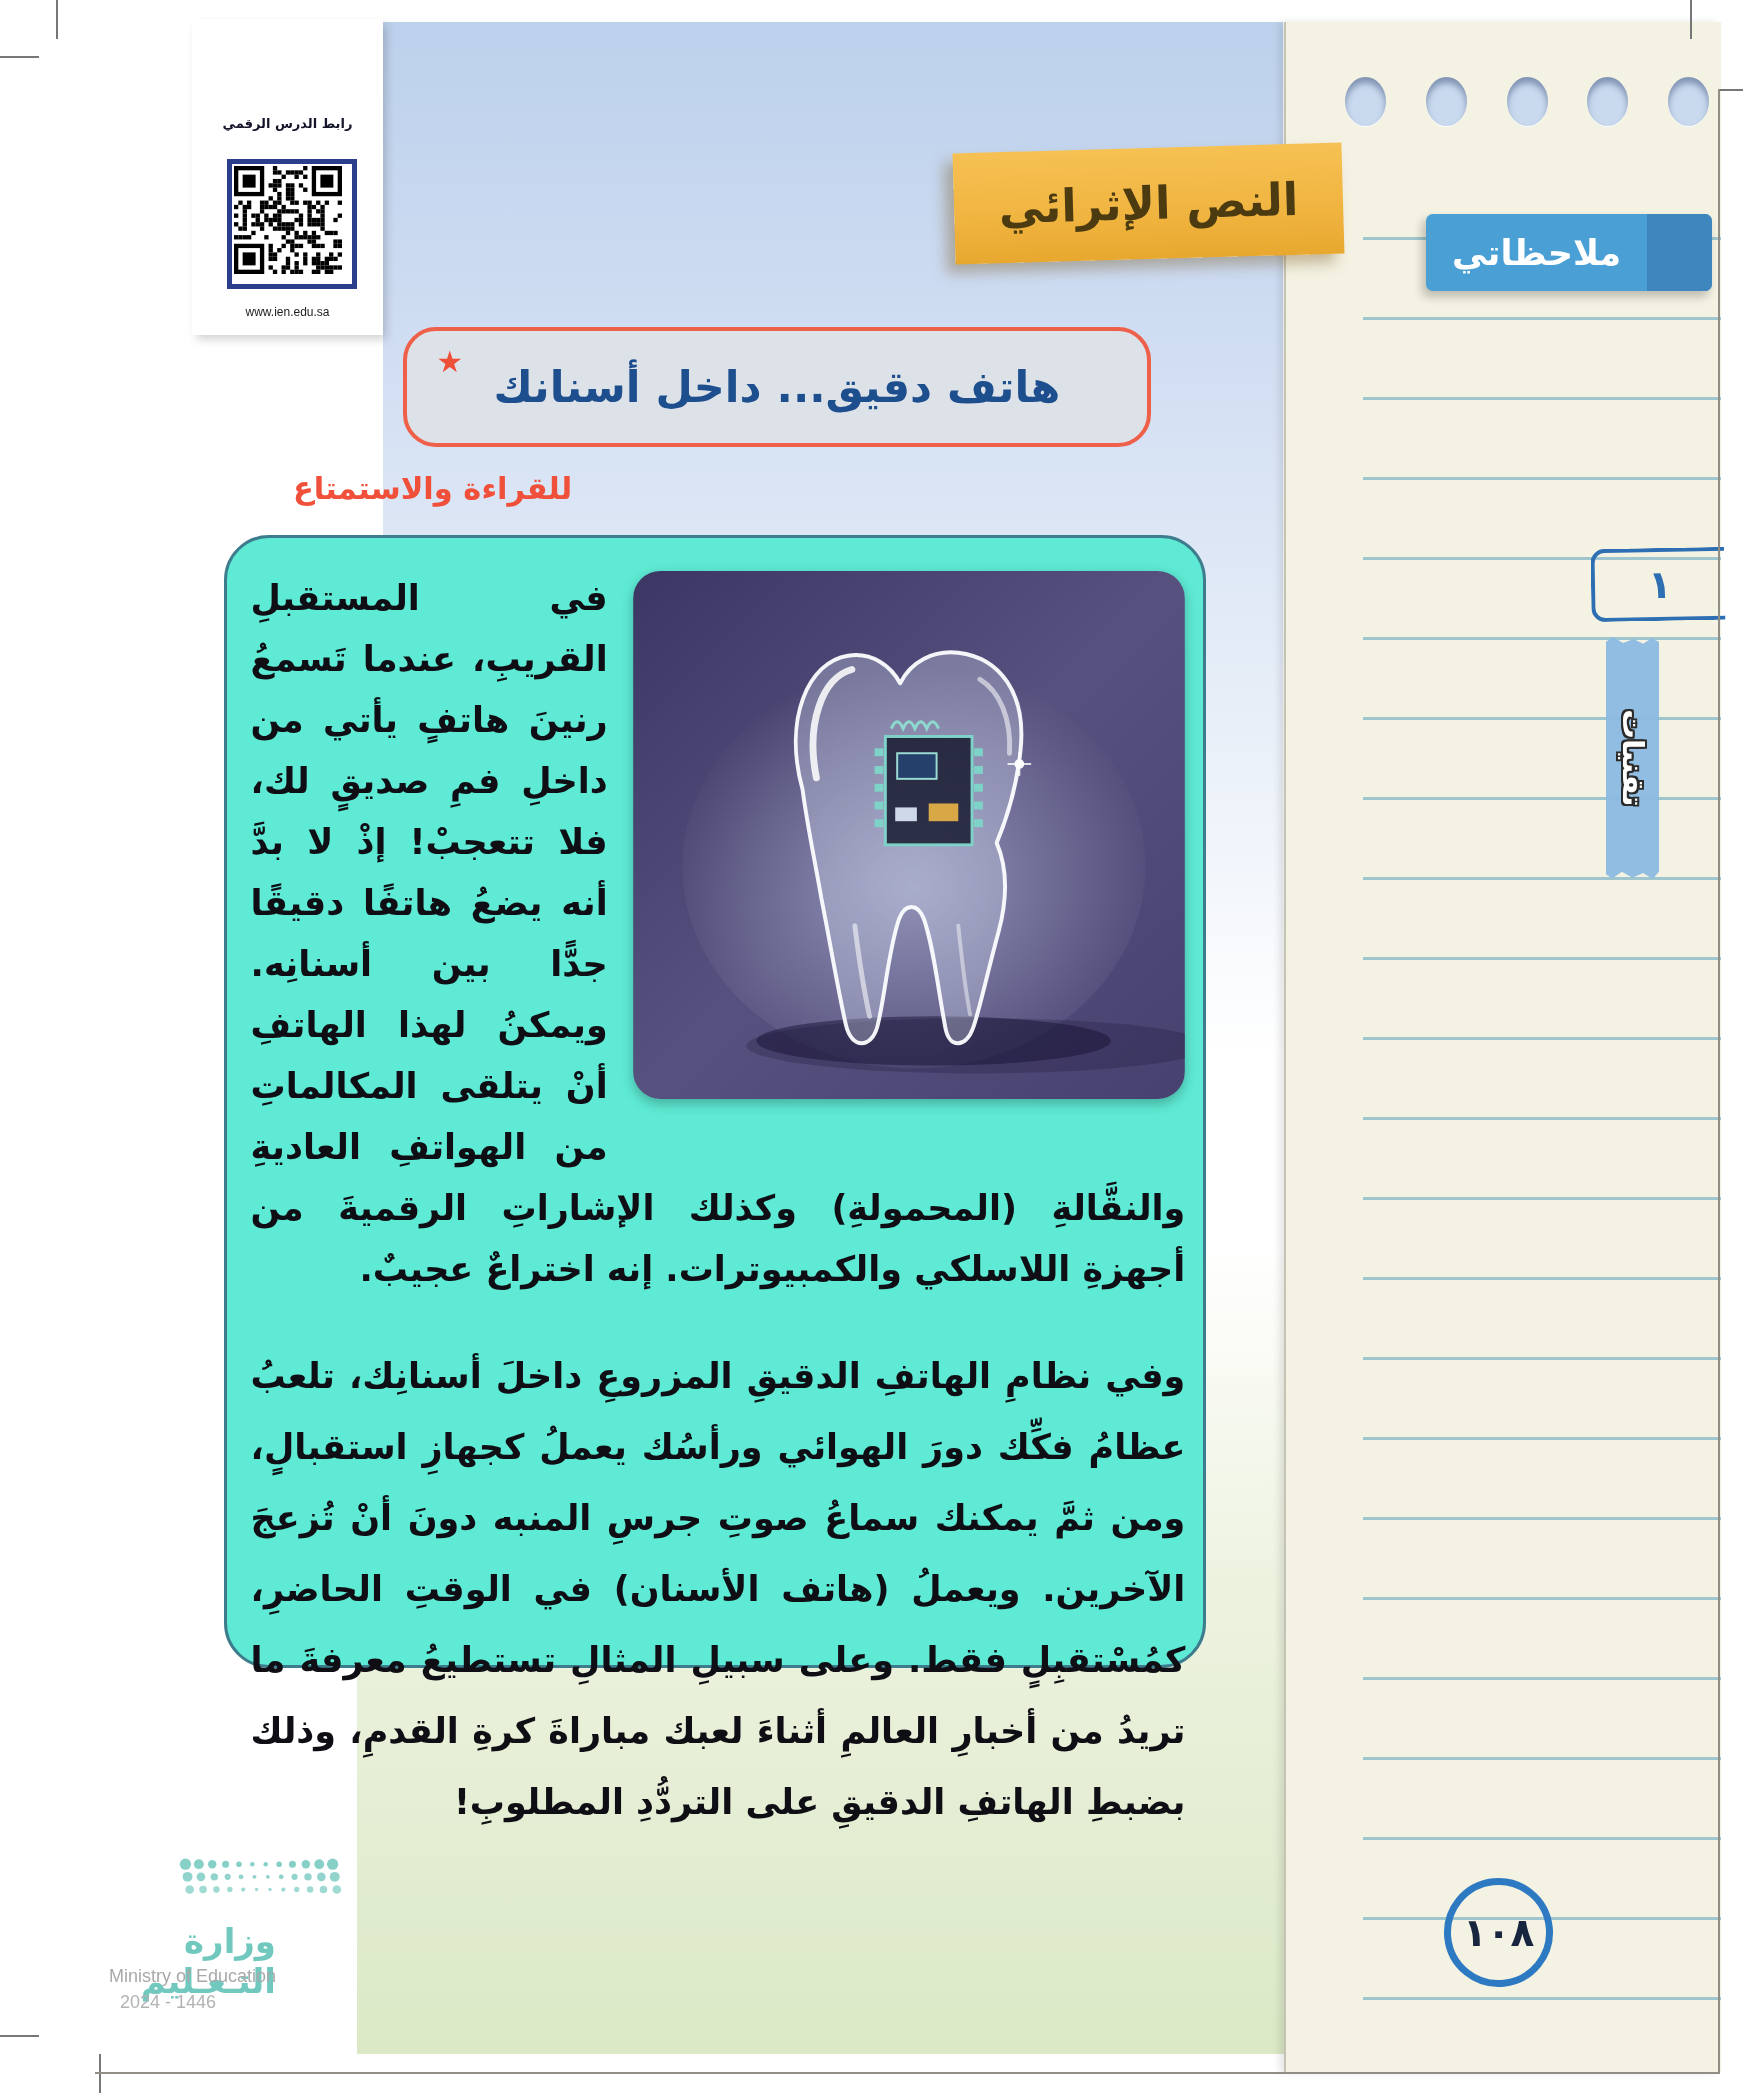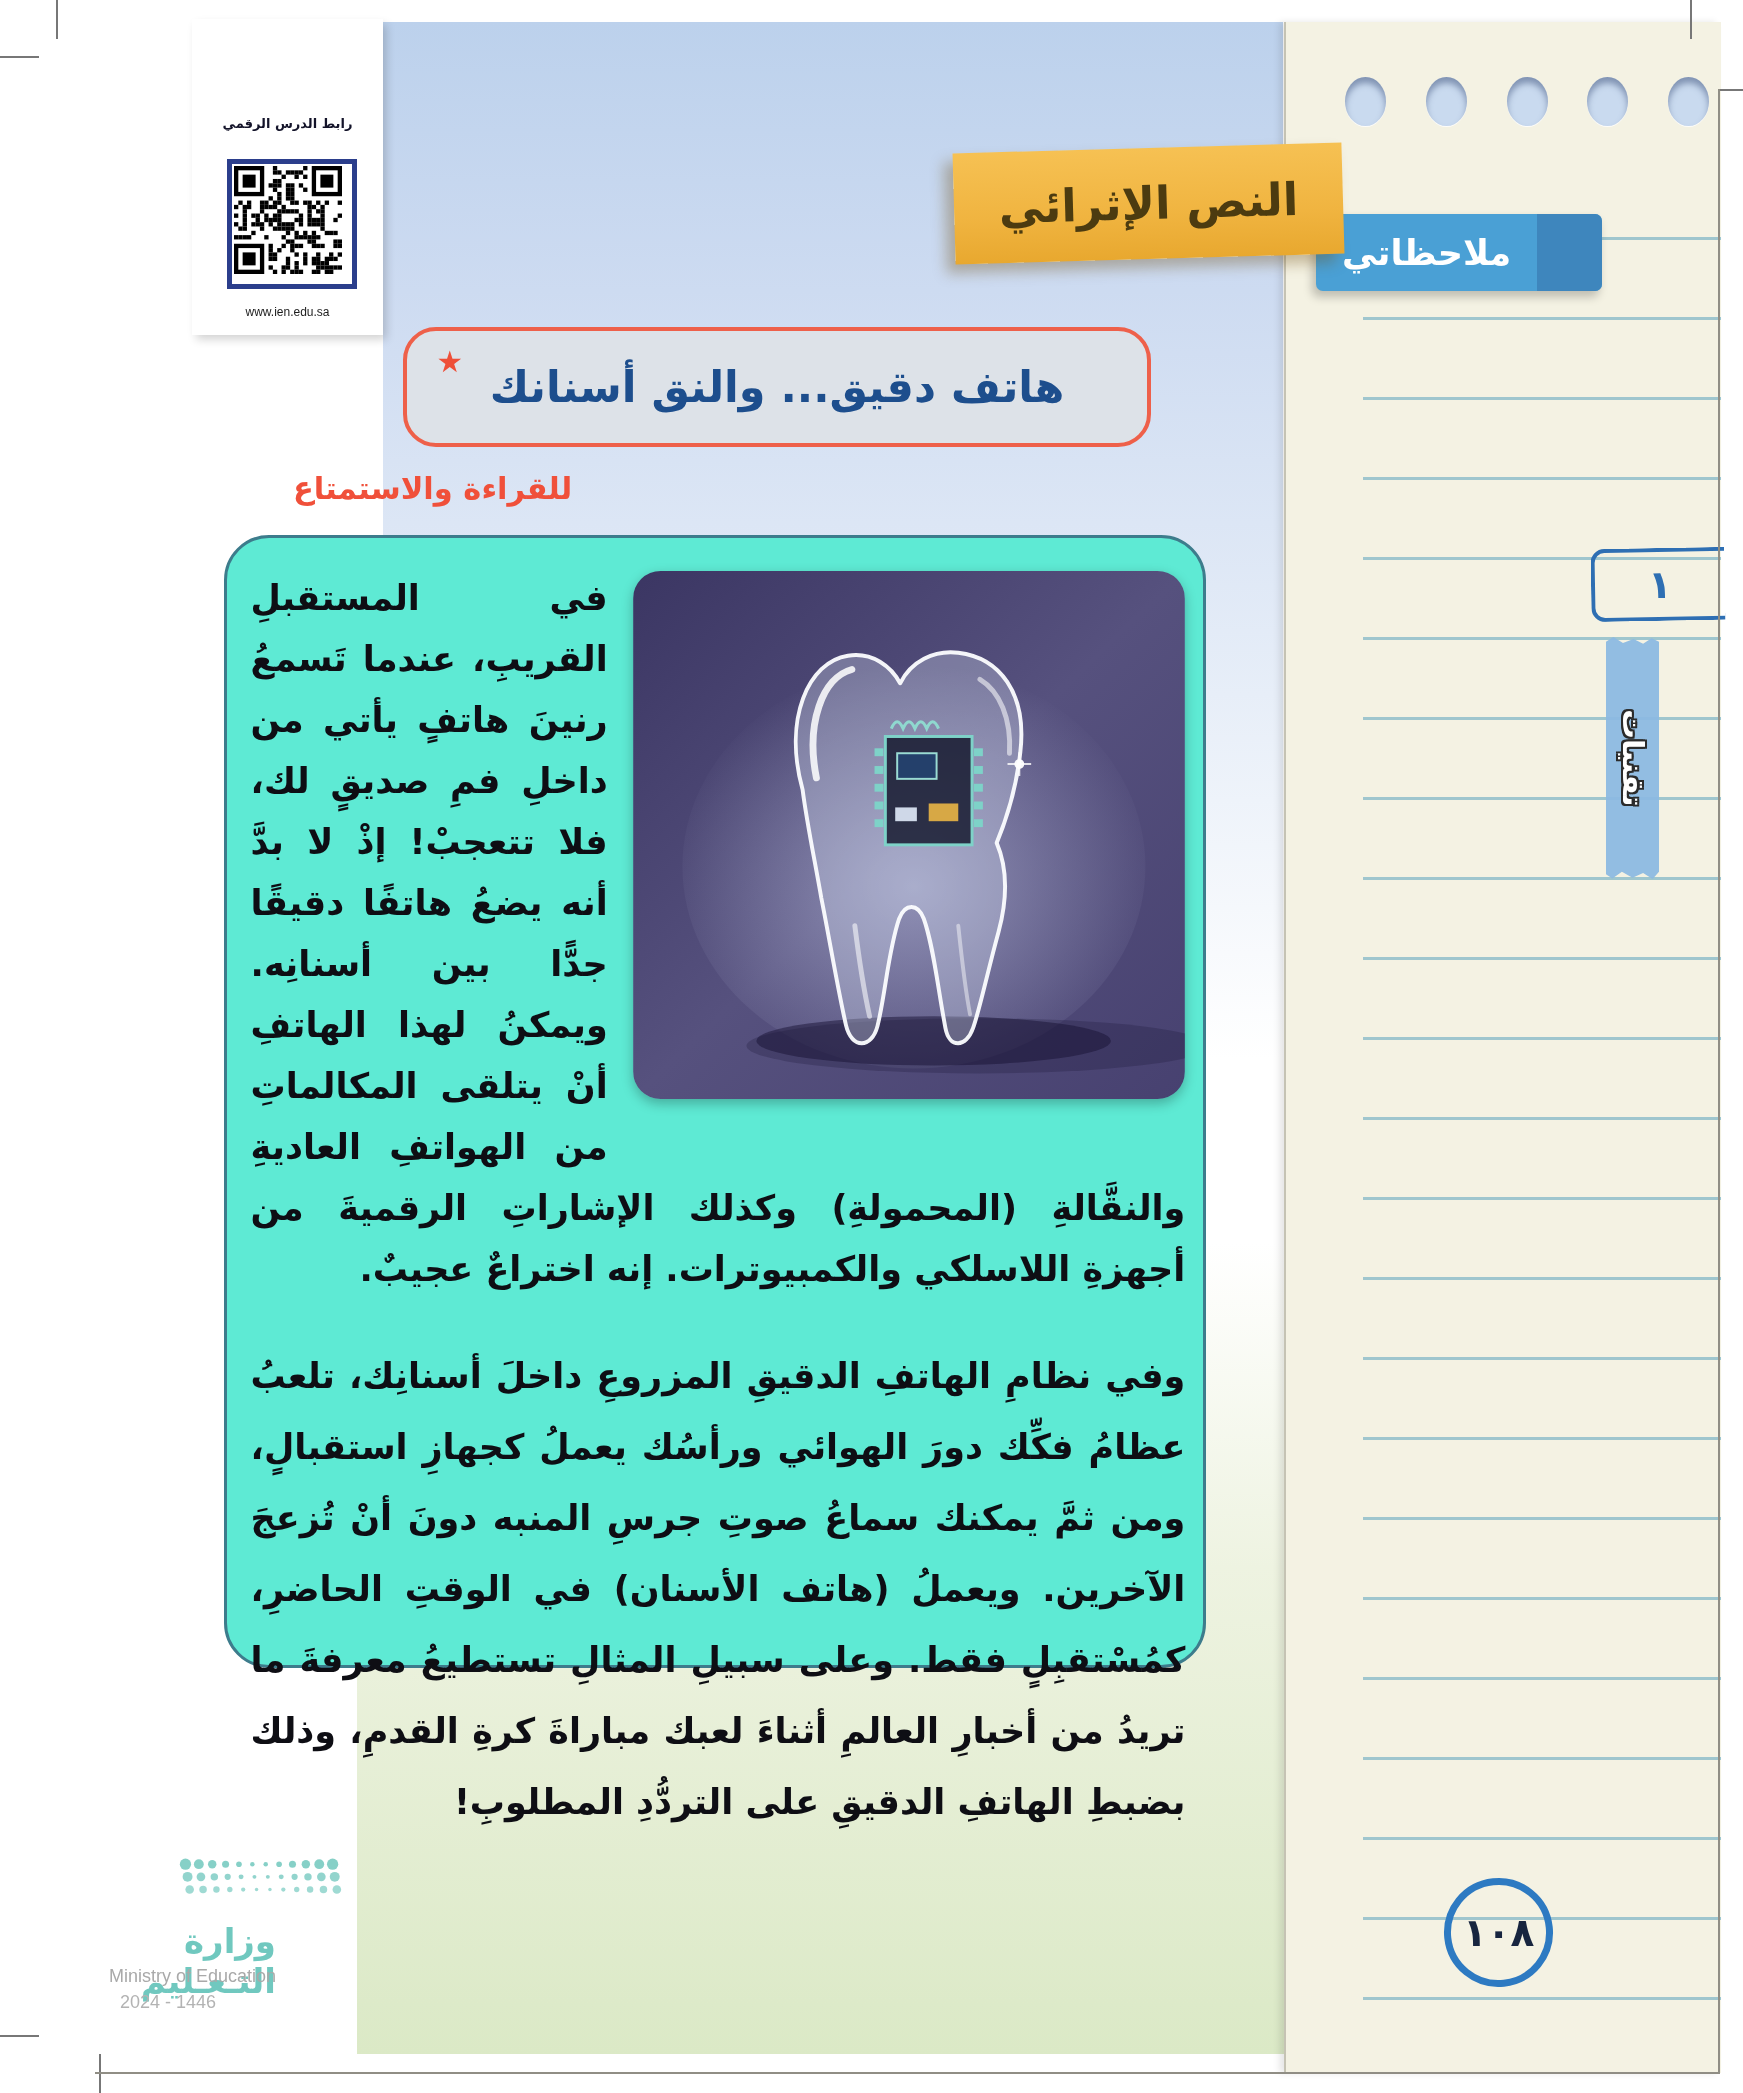--- a/index.html
+++ b/index.html
@@ -19,21 +19,21 @@
   .edge{background:#908e85;}
 
   
   .sidebar{left:1284px;top:21.7px;width:435px;height:2051px;background:#f4f2e3;
     border-left:2px solid #c5c3b4;box-shadow:-4.9px 0 6.9px rgba(0,0,0,0.10);}
   .ruled{position:absolute;left:77px;right:0;top:138px;height:1906px;
     background:repeating-linear-gradient(180deg,transparent 0px,transparent 77px,#9fc6ce 77px,#9fc6ce 80px);}
   .hole{position:absolute;width:41px;height:49px;border-radius:50%;background:#c9daef;
     box-shadow:inset 0 5.9px 6.9px rgba(70,90,130,0.55), 0 1px 0 rgba(255,255,255,0.8);}
 
-  .notes-banner{left:1316px;top:214px;width:286px;height:77px;background:#4aa0d5;border-radius:6.9px;
+  .notes-banner{left:1426px;top:214px;width:286px;height:77px;background:#4aa0d5;border-radius:6.9px;
     box-shadow:-3.9px 5.9px 9.9px rgba(0,0,0,0.22);overflow:hidden;}
   .notes-dark{position:absolute;right:0;top:0;width:65px;height:100%;background:#3e86bd;}
   .notes-label{position:absolute;left:0;top:0;width:221px;height:100%;display:flex;align-items:center;
     justify-content:center;color:#ffffff;font-size:35px;font-weight:bold;direction:rtl;}
 
   .side-tab{left:1591px;top:548px;width:130px;height:65px;border:4.9px solid #2e6fb3;border-right:none;
     border-radius:13.8px 0 0 13.8px;transform:rotate(-1deg);display:flex;align-items:center;justify-content:center;
     color:#2e6fb3;font-size:39px;font-weight:bold;}
 
   .ribbon{left:1606px;top:637px;width:53px;height:242px;background:rgba(140,185,226,0.95);
@@ -332,21 +332,21 @@
     </div>
     <div class="qr-url">www.ien.edu.sa</div>
   </div>
 
   <div class="abs enrich-banner">
     <span class="enrich-label">النص الإثرائي</span>
   </div>
 
   <div class="abs title-box">
     <span class="title-star">★</span>
-    <div class="title-text">هاتف دقيق... والنق أسنانك</div>
+    <div class="title-text">هاتف دقيق... داخل أسنانك</div>
   </div>
 
   <div class="abs section-label">للقراءة والاستمتاع</div>
 
   <div class="abs reading-box">
     <div class="article">
       <div class="tooth-figure">
         <svg width="552" height="528" viewBox="0 0 560 536" xmlns="http://www.w3.org/2000/svg">
           <defs>
             <linearGradient id="tbg" x1="0" y1="0" x2="1" y2="1">

